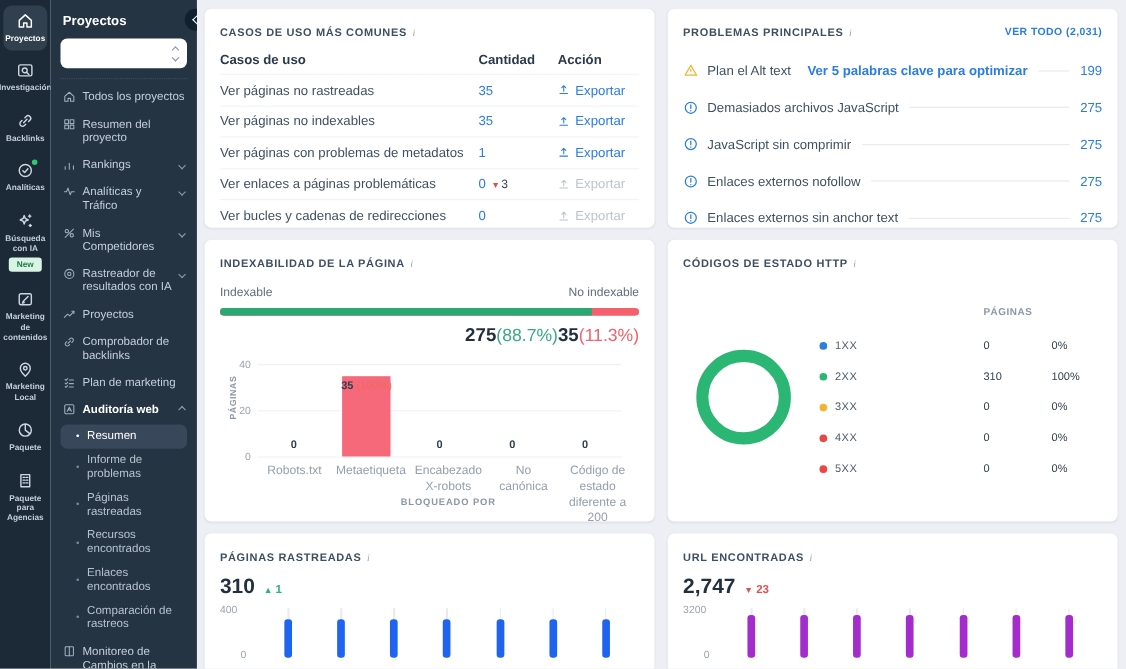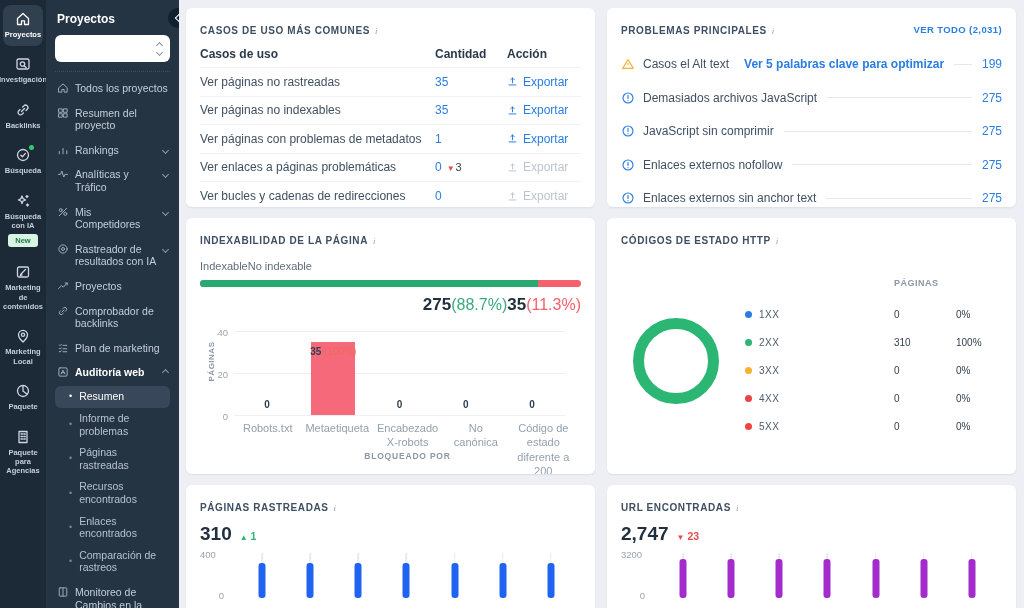--- a/index.html
+++ b/index.html
@@ -65,21 +65,21 @@
   .uc-action.disabled { color:#bcc5cf; } .uc-action.disabled svg { stroke:#bcc5cf; }
 
   
   .issue-row { display:flex; align-items:center; height:30.5px; font-size:12px; color:#3f5062; margin-top:3px; }
   .issue-ico { width:14px; height:14px; margin-right:8px; flex-shrink:0; }
   .issue-link { margin-left:15px; font-weight:bold; }
   .leader { flex:1; border-top:1px solid #e4e9ef; margin:0 10px; }
   .issue-count { color:#2a7de1; }
 
   
-  .ix-labels { display:flex; font-size:11px; color:#5f6e7e; margin-top:12px; }
+  .ix-labels { display:flex; justify-content:space-between; font-size:11px; color:#5f6e7e; margin-top:12px; }
   .ix-bar-track { display:flex; height:7px; border-radius:4px; overflow:hidden; margin-top:8px; background:#f4606c; }
   .ix-fill-green { background:#28a971; height:100%; }
   .ix-nums { display:flex; justify-content:flex-end; margin-top:8px; align-items:baseline; }
   .big-num { font-size:17px; font-weight:bold; color:#22303e; }
   .pct-green { font-size:16px; color:#3aa981; } .pct-red { font-size:16px; color:#f4606c; }
   .ix-chart { position:relative; margin-top:16px; height:128px; }
   .ix-ylabel { position:absolute; left:-8px; top:26px; transform:rotate(-90deg); transform-origin:center; font-size:8px; font-weight:bold; color:#8b97a7; letter-spacing:.5px; }
   .ix-plot { position:absolute; left:34px; right:16px; top:0; height:84px; }
   .gridline { position:absolute; left:0; right:0; border-top:1px solid #eef1f4; }
   .ytick { position:absolute; left:-26px; width:20px; text-align:right; font-size:9.5px; color:#9aa4b2; transform:translateY(-50%); }
@@ -140,21 +140,21 @@
           <path d="M5 7.5L3.8 8.7a2.4 2.4 0 003.4 3.4L8.4 11"></path>
           <path d="M11 8.5l1.2-1.2a2.4 2.4 0 00-3.4-3.4L7.6 5"></path>
         </svg></span>
     <span class="rail-label">Backlinks</span>
   </div>
   <div class="rail-item">
     <span class="rail-ico"><svg viewBox="0 0 16 16">
           <circle cx="8" cy="8" r="5.5"></circle>
           <path d="M5.8 8.2l1.6 1.6 3-3.4"></path>
         </svg><span class="green-dot"></span></span>
-    <span class="rail-label">Búsqueda</span>
+    <span class="rail-label">Analíticas</span>
   </div>
   <div class="rail-item">
     <span class="rail-ico"><svg viewBox="0 0 16 16">
           <path d="M7 3l1 2.6L10.6 7 8 8l-1 2.6L6 8 3.4 7 6 5.6z"></path>
           <path d="M12 2.5v2M11 3.5h2M12.5 11v2M11.5 12h2"></path>
         </svg></span>
     <span class="rail-label">Búsqueda con IA</span>
     <span class="new-badge">New</span>
   </div>
   <div class="rail-item">
@@ -372,21 +372,21 @@
     <div class="card-head">
       <span><span class="card-title">PROBLEMAS PRINCIPALES</span><span class="info-i">i</span></span>
       <a class="link-blue view-all">VER TODO (2,031)</a>
     </div>
     <div style="height:8px"></div>
     <div class="issue-row">
       <span class="issue-ico"><svg viewBox="0 0 16 16" style="stroke:#f2b236;fill:none;stroke-width:1.3;stroke-linejoin:round">
             <path d="M8 2.8L14 13H2z"></path>
             <path d="M8 6.5v3M8 11.3v.2"></path>
           </svg></span>
-      <span>Casos el Alt text</span>
+      <span>Plan el Alt text</span>
       <a class="link-blue issue-link">Ver 5 palabras clave para optimizar</a>
       <span class="leader"></span>
       <a class="issue-count">199</a>
     </div>
     <div class="issue-row">
       <span class="issue-ico"><svg viewBox="0 0 16 16" style="stroke:#2a7de1;fill:none;stroke-width:1.3;stroke-linecap:round">
             <circle cx="8" cy="8" r="5.7"></circle>
             <path d="M8 5v3.6M8 11v.2"></path>
           </svg></span>
       <span>Demasiados archivos JavaScript</span>

